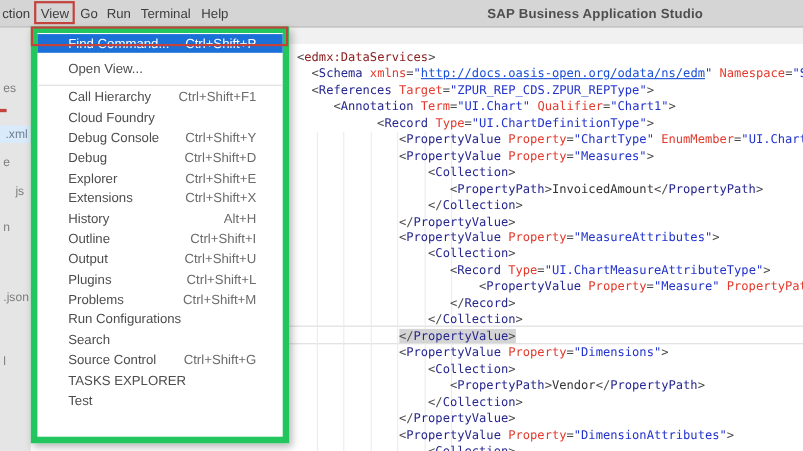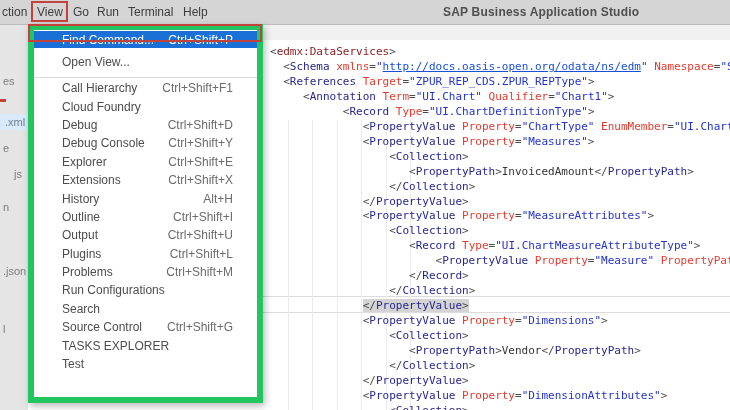--- a/index.html
+++ b/index.html
@@ -149,28 +149,28 @@
         <div class="vm-sep"></div>
         <div class="vm-item">
           <span>Call Hierarchy</span>
           <span class="sc">Ctrl+Shift+F1</span>
         </div>
         <div class="vm-item">
           <span>Cloud Foundry</span>
           <span class="sc"></span>
         </div>
         <div class="vm-item">
+          <span>Debug Console</span>
+          <span class="sc">Ctrl+Shift+Y</span>
+        </div>
+        <div class="vm-item">
           <span>Debug</span>
           <span class="sc">Ctrl+Shift+D</span>
         </div>
         <div class="vm-item">
-          <span>Debug Console</span>
-          <span class="sc">Ctrl+Shift+Y</span>
-        </div>
-        <div class="vm-item">
           <span>Explorer</span>
           <span class="sc">Ctrl+Shift+E</span>
         </div>
         <div class="vm-item">
           <span>Extensions</span>
           <span class="sc">Ctrl+Shift+X</span>
         </div>
         <div class="vm-item">
           <span>History</span>
           <span class="sc">Alt+H</span>

